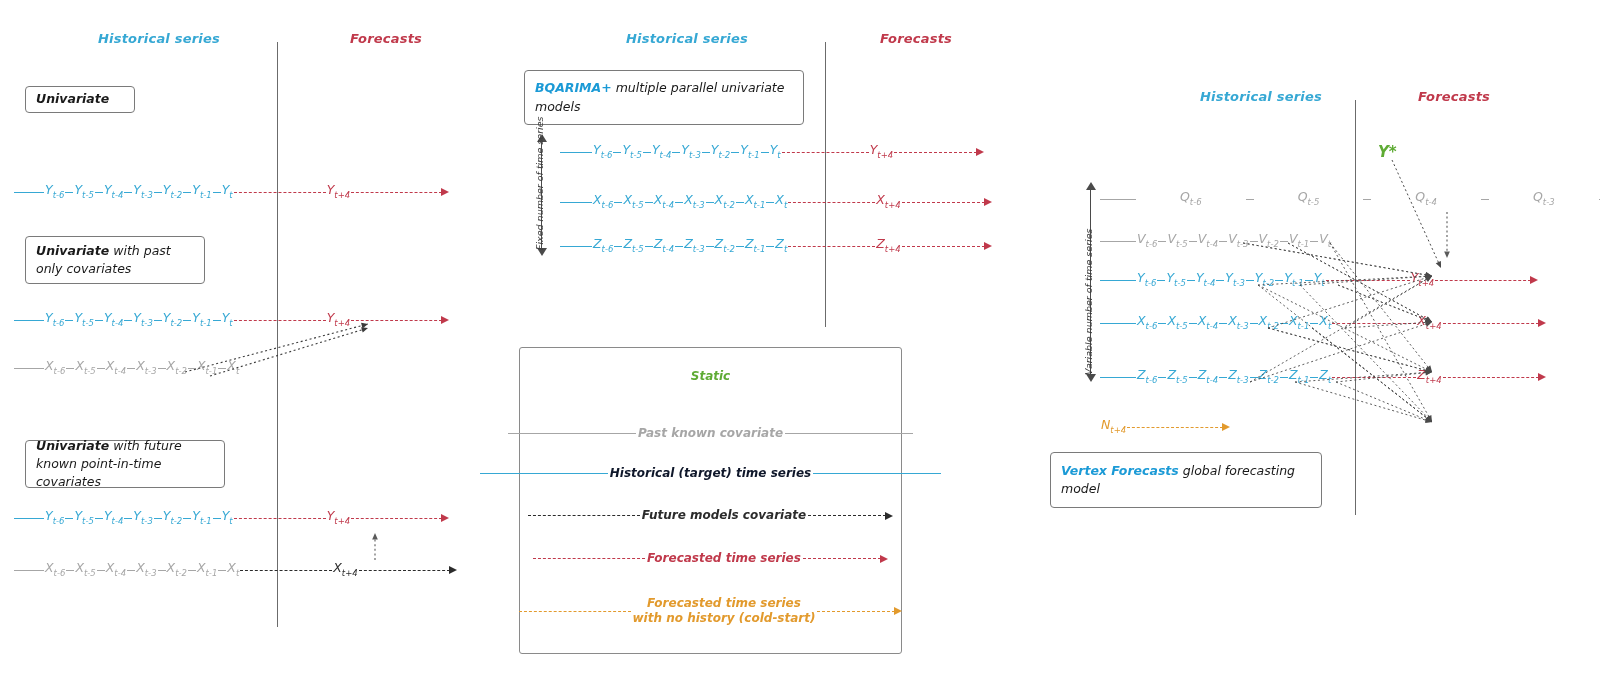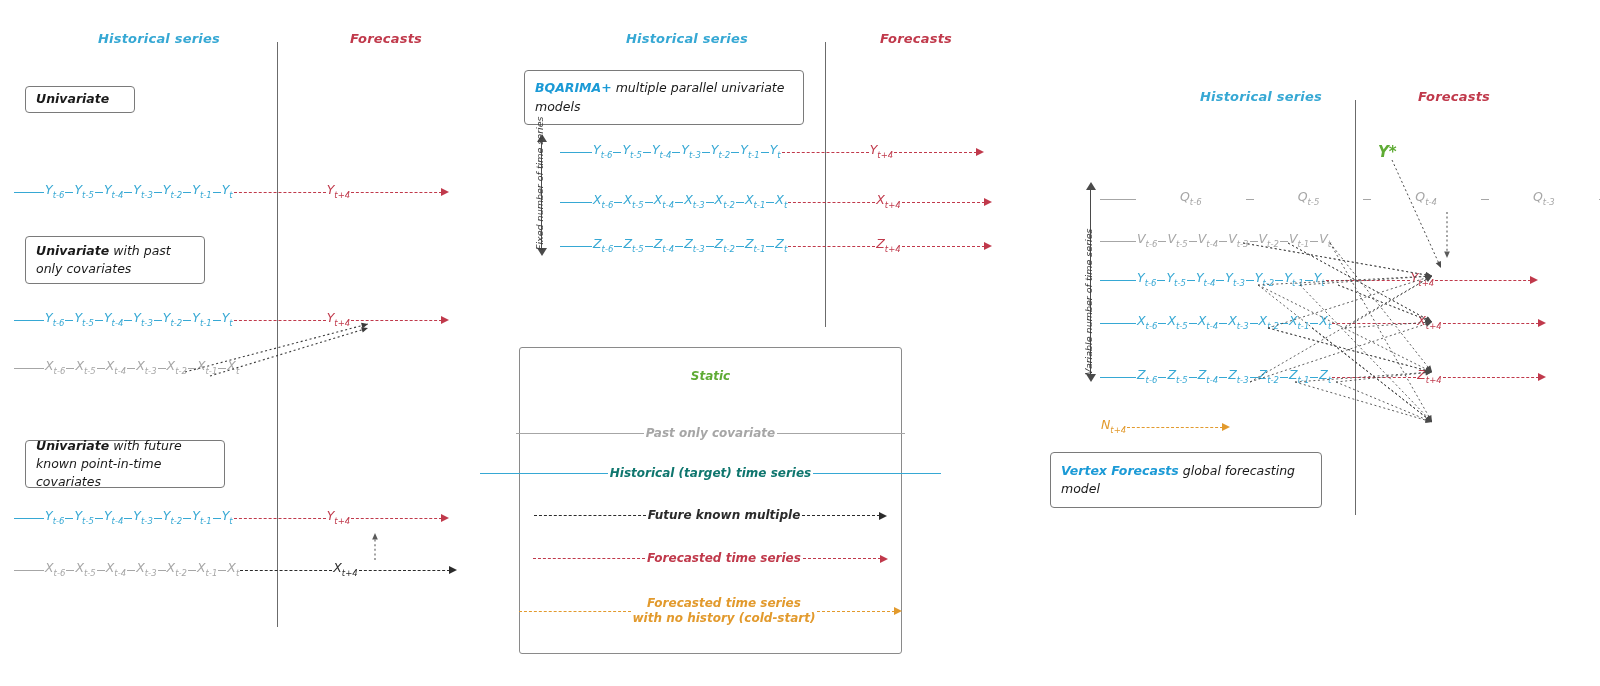--- a/index.html
+++ b/index.html
@@ -289,31 +289,31 @@
     </div>
 </div>
 
 <div class="legendbox" style="left:519px;top:347px;width:381px;height:305px;">
   <div class="legend-static" style="top:20px;">
       <div>Static</div>
     </div>
   <div id="legend-rows">
       <div class="lgrow" style="top: 78px;">
         <div class="seg sol" style="--c: #a6a6a6; width: 128px;"></div>
-        <div class="lgtext" style="color: rgb(166, 166, 166);">Past only covariate</div>
+        <div class="lgtext" style="color: rgb(166, 166, 166);">Past known covariate</div>
         <div class="seg sol" style="--c: #a6a6a6; width: 128px;"></div>
       </div>
       <div class="lgrow" style="top: 118px;">
         <div class="seg sol" style="--c: #36a8d4; width: 128px;"></div>
-        <div class="lgtext" style="color: #0f766e;">Historical (target) time series</div>
+        <div class="lgtext" style="color: #0f172a;">Historical (target) time series</div>
         <div class="seg sol" style="--c: #36a8d4; width: 128px;"></div>
       </div>
       <div class="lgrow" style="top: 160px;">
         <div class="seg dsh" style="--c: #2b2b2b; width: 112px;"></div>
-        <div class="lgtext" style="color: rgb(43, 43, 43);">Future known multiple</div>
+        <div class="lgtext" style="color: rgb(43, 43, 43);">Future models covariate</div>
         <div class="seg dsh" style="--c: #2b2b2b; width: 78px;"></div>
         <div class="ah" style="--c: #2b2b2b;"></div>
       </div>
       <div class="lgrow" style="top: 203px;">
         <div class="seg dsh" style="--c: #c0394b; width: 112px;"></div>
         <div class="lgtext" style="color: rgb(192, 57, 75);">Forecasted time series</div>
         <div class="seg dsh" style="--c: #c0394b; width: 78px;"></div>
         <div class="ah" style="--c: #c0394b;"></div>
       </div>
       <div class="lgrow" style="top: 248px;">

